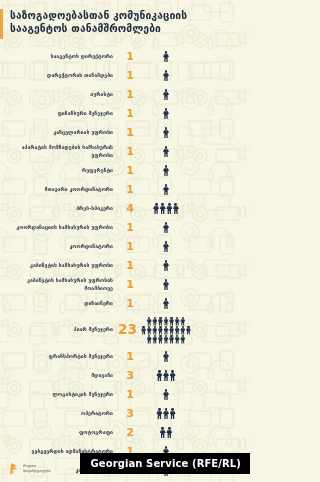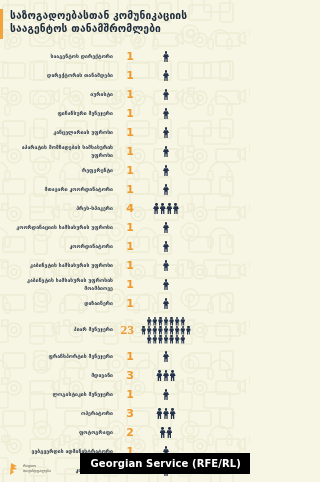--- a/index.html
+++ b/index.html
@@ -25,21 +25,21 @@
   .row{display:flex;align-items:center;min-height:19px;position:relative;}
   .row-label{
     width:113px;flex:0 0 113px;text-align:right;padding-right:5px;
     font-size:5.1px;line-height:7.2px;color:#2b3647;font-weight:600;
     letter-spacing:.05px;
   }
   .row-num{
     width:16px;flex:0 0 16px;text-align:right;padding-right:2px;
     color:#f09a2e;font-size:11px;font-weight:700;line-height:1;
   }
-  .row-num.big{font-size:13.5px;font-family:Liberation Serif, serif;}
+  .row-num.big{font-size:13.5px;}
   .row-figs{
     flex:1 1 auto;display:flex;align-items:center;justify-content:center;
     padding-right:54px;
   }
   .cluster{display:flex;flex-direction:column;align-items:center;gap:0px;}
   .figline{display:flex;justify-content:center;}
   .fig{width:6px;height:11px;margin:0 .3px;position:relative;flex:0 0 auto;}
   .fig i{position:absolute;left:1.6px;top:0;width:2.8px;height:2.8px;border-radius:50%;background:#23314a;}
   .fig b{position:absolute;left:0;top:3.2px;width:6px;height:7.8px;background:#23314a;
          clip-path:polygon(18% 0,82% 0,100% 36%,78% 36%,78% 100%,58% 100%,56% 58%,44% 58%,42% 100%,22% 100%,22% 36%,0 36%);}

